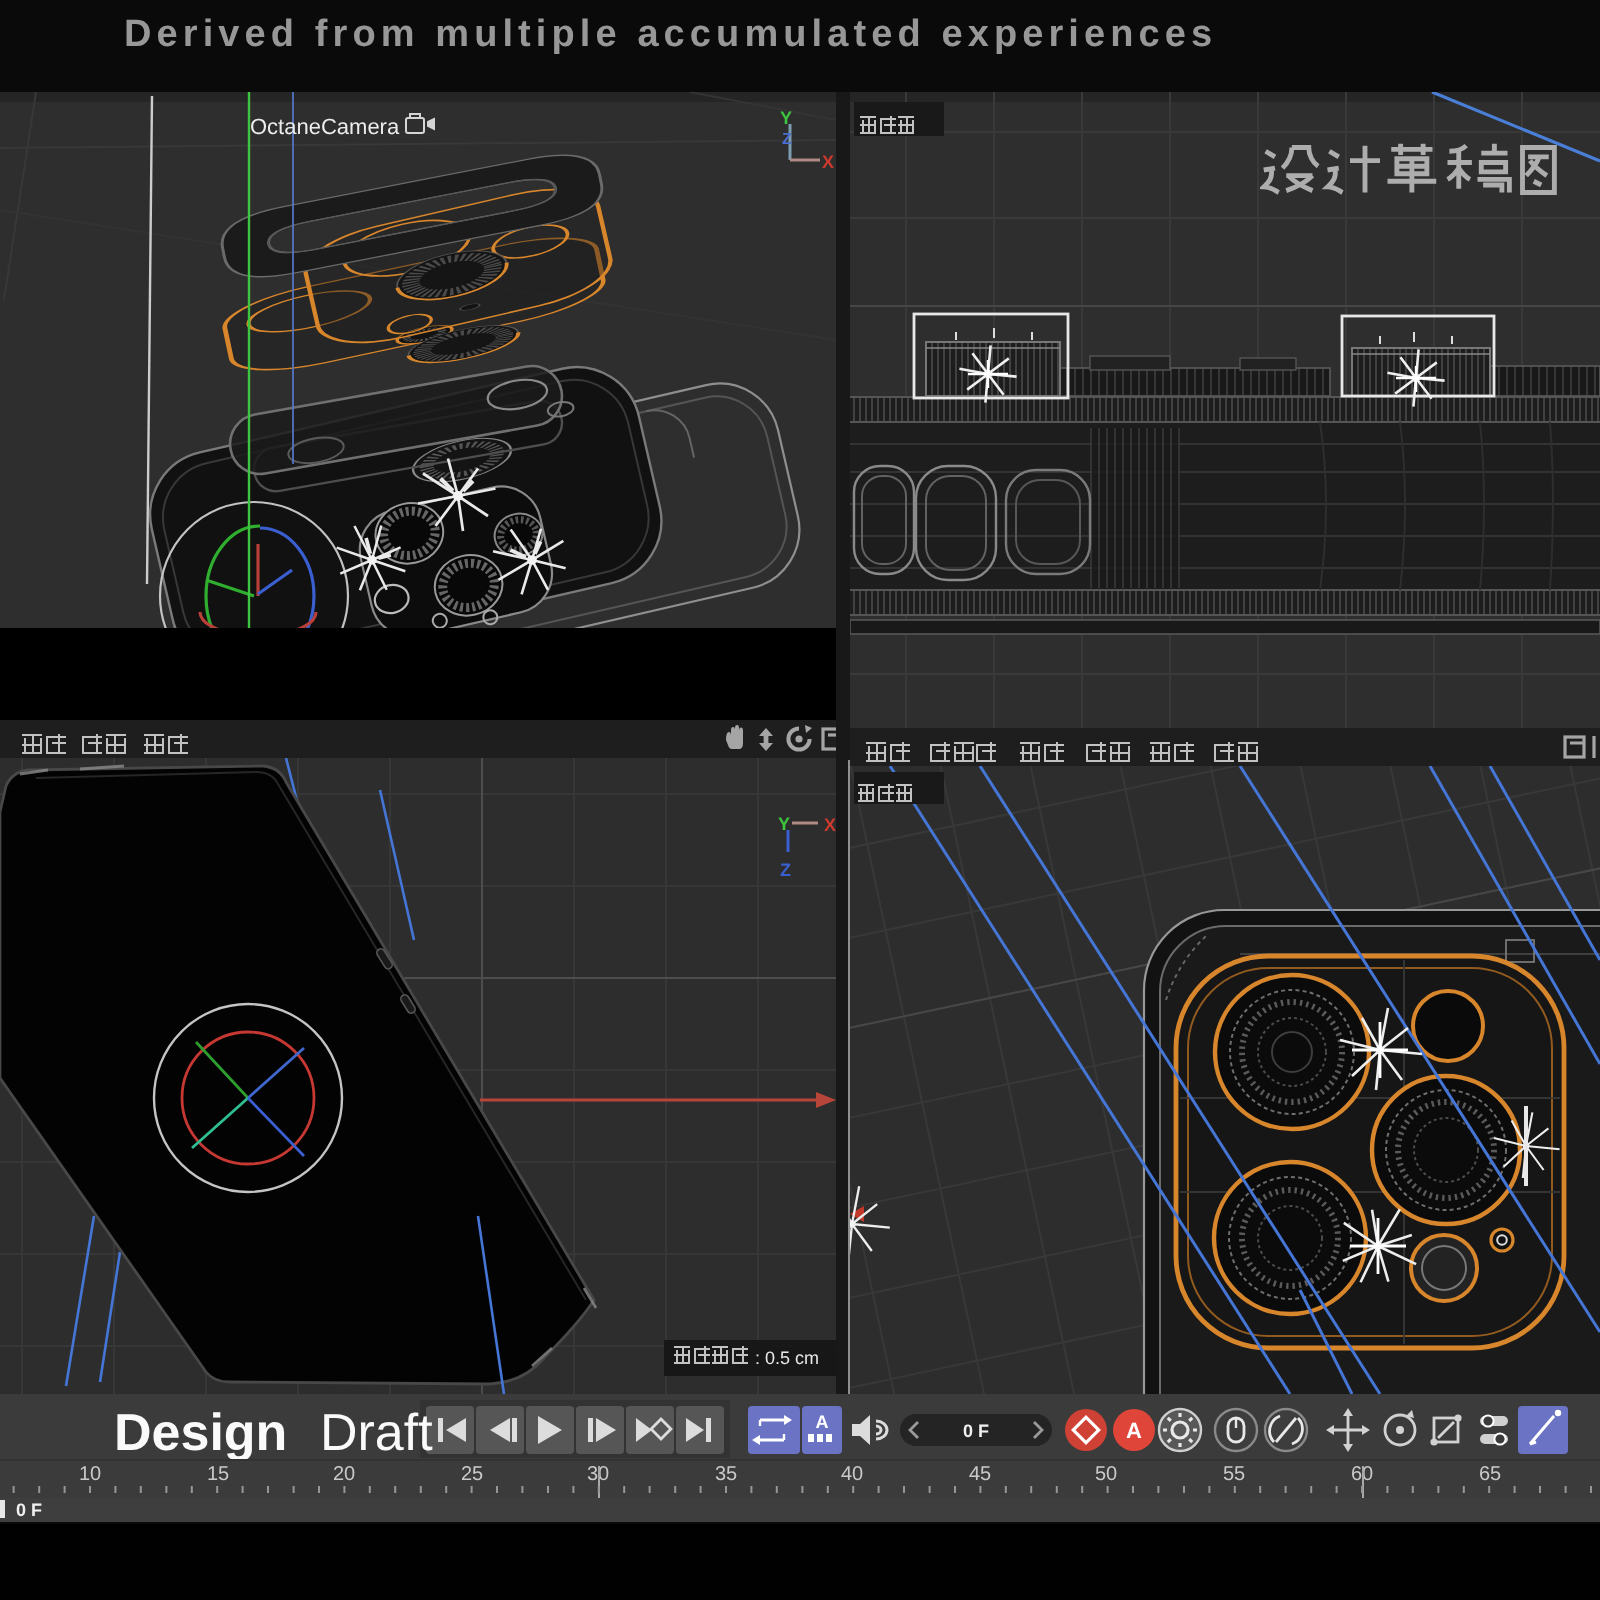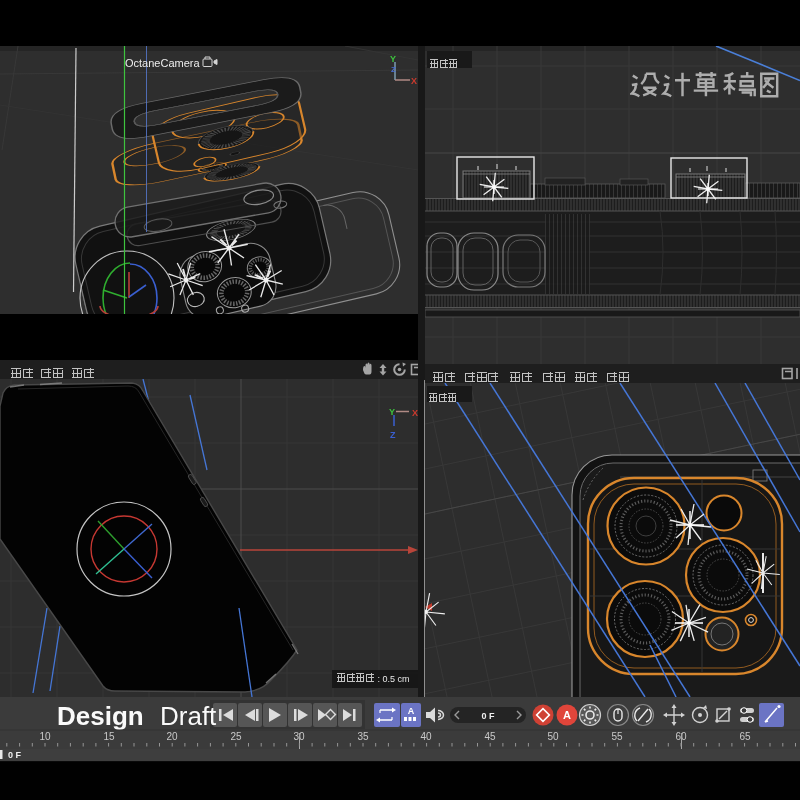--- a/index.html
+++ b/index.html
@@ -14,20 +14,23 @@
 background-position:0px 1px,3px 4px,0px 9px,0px 1px,6.5px 0px;
 background-size:10px 1px,7px 1px,10px 1px,1px 9px,1px 10px;}
 .cj.w8{width:8px;height:9px;background-size:8px 1px,8px 1px,8px 1px,1px 9px,1px 7px,1px 7px;background-position:0px 0px,0px 4px,0px 8px,3.5px 0px,0.5px 1.5px,7px 1.5px;}
 .ck.w8{width:8px;height:9px;background-size:8px 1px,6px 1px,8px 1px,1px 8px,1px 9px;background-position:0px 1px,2px 3.5px,0px 8px,0px 1px,5px 0px;}
 .lbl{position:absolute;font-size:9px;color:#e8e8e8;white-space:nowrap;}
 </style>
 </head>
 <body>
 <div id="stage">
 
+  <div class="abs" style="left:0;top:0;width:800px;height:46px;background:#0a0a0a;">
+    <div style="position:absolute;left:62px;top:7px;font-size:19px;font-weight:bold;letter-spacing:2.55px;color:#979797;">Derived from multiple accumulated experiences</div>
+  </div>
 
   <div class="abs" id="vtl" style="left:0;top:46px;width:418px;height:268px;background:#2e2e2e;overflow:hidden;">
   <svg width="418" height="314" viewBox="0 46 418 314">
     <rect x="0" y="46" width="418" height="5" fill="#252525"></rect>
     <defs>
       <g id="spark">
         <g stroke="#e9e9e9" stroke-width="1.1" fill="none">
           <path d="M0,0 L-14,-9 M0,0 L-4,-15 M0,0 L8,-11 M0,0 L15,-3 M0,0 L12,8 M0,0 L2,14 M0,0 L-9,12 M0,0 L-16,3"></path>
           <path d="M-2,-2 L-7,-7 M2,-2 L6,-6" stroke-width="1.6"></path>
         </g>

